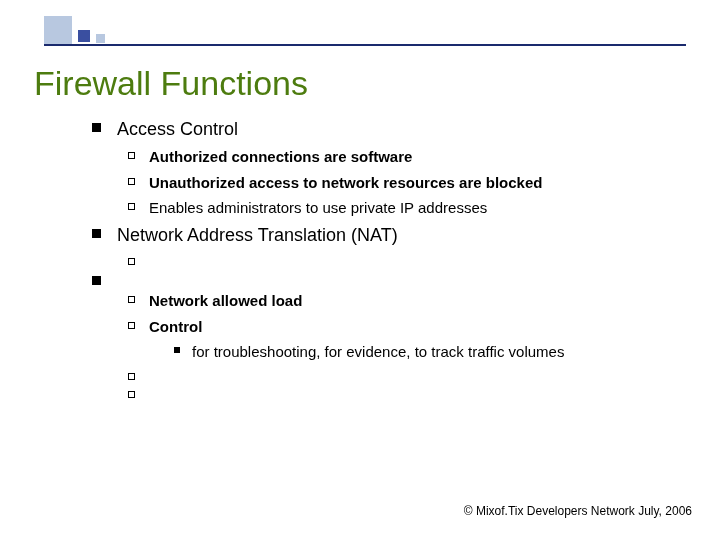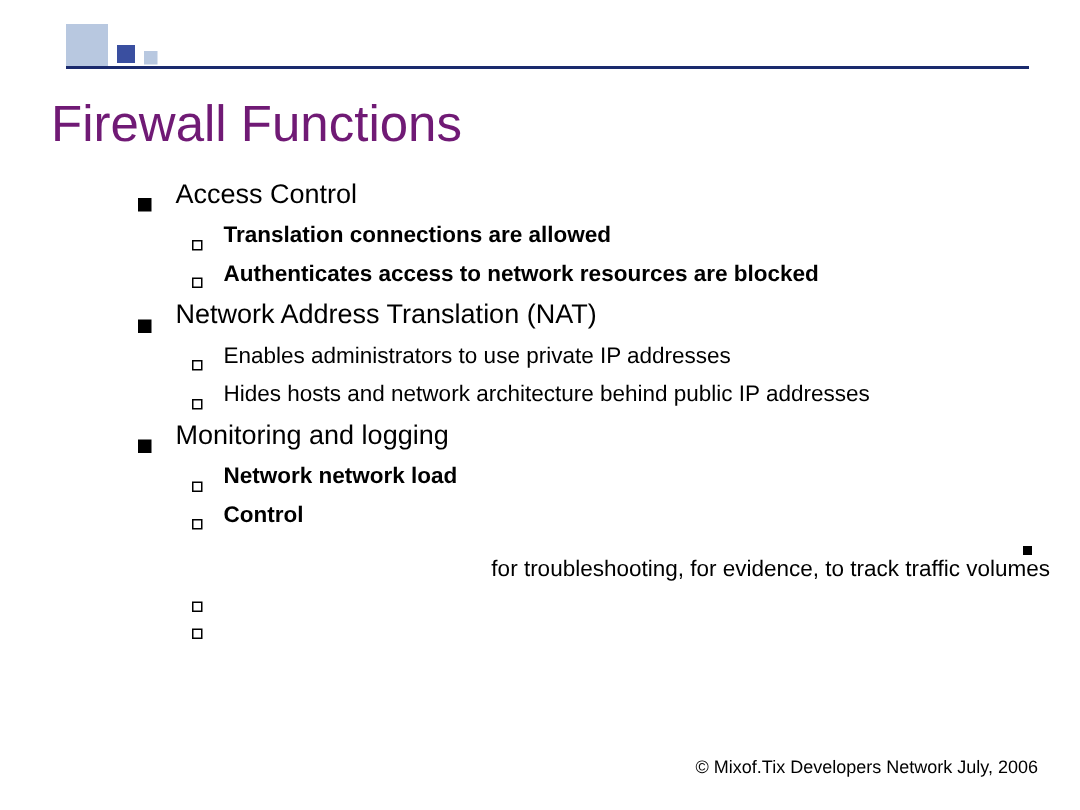--- a/index.html
+++ b/index.html
@@ -50,34 +50,34 @@
     width: 9px;
     height: 9px;
     background: #b8c8e0;
   }
   .title {
     position: absolute;
     top: 64px;
     left: 34px;
     font-family: "Trebuchet MS", "Segoe UI", Arial, sans-serif;
     font-size: 34px;
-    color: #701a75;
+    color: #4d7c0f;
   }
   .content {
     position: absolute;
     top: 112px;
     left: 92px;
     right: 20px;
     font-size: 16.5px;
     color: #000;
     line-height: 1.3;
   }
   .bullet-row {
     display: flex;
-    align-items: flex-end;
+    align-items: flex-start;
     margin: 6px 0 2px 0;
   }
   .solid-square {
     display: inline-block;
     width: 9px;
     height: 9px;
     background: #000;
     margin-top: 5px;
     margin-right: 16px;
     flex: 0 0 auto;
@@ -97,21 +97,21 @@
     width: 6px;
     height: 6px;
     background: #000;
     margin-top: 5px;
     margin-right: 12px;
     flex: 0 0 auto;
   }
   .l1-label { font-size: 18px; font-weight: 400; }
   .l2-row { margin-left: 36px; font-size: 15px; font-weight: bold; }
   .l2-row-normal { margin-left: 36px; font-size: 15px; font-weight: 400; }
-  .l3-row { margin-left: 82px; font-size: 15px; font-weight: 400; flex-direction: column; }
+  .l3-row { margin-left: 82px; font-size: 15px; font-weight: 400; }
   .footer {
     position: absolute;
     right: 28px;
     bottom: 22px;
     font-size: 12px;
     color: #000;
     font-family: "Trebuchet MS", Arial, sans-serif;
   }
 </style>
 </head>
@@ -127,47 +127,45 @@
 <div class="title">Firewall Functions</div>
 
 <div class="content">
 
   <div class="bullet-row">
     <span class="solid-square"></span>
     <span class="l1-label">Access Control</span>
   </div>
   <div class="bullet-row l2-row">
     <span class="hollow-square"></span>
-    <span>Translation connections are allowed</span>
+    <span>Authorized connections are software</span>
   </div>
   <div class="bullet-row l2-row">
     <span class="hollow-square"></span>
-    <span>Authenticates access to network resources are blocked</span>
+    <span>Unauthorized access to network resources are blocked</span>
   </div>
 
+  <div class="bullet-row l2-row-normal">
+    <span class="hollow-square"></span>
+    <span>Enables administrators to use private IP addresses</span>
+  </div>
   <div class="bullet-row">
     <span class="solid-square"></span>
     <span class="l1-label">Network Address Translation (NAT)</span>
   </div>
   <div class="bullet-row l2-row-normal">
     <span class="hollow-square"></span>
-    <span>Enables administrators to use private IP addresses</span>
-  </div>
-  <div class="bullet-row l2-row-normal">
-    <span class="hollow-square"></span>
-    <span>Hides hosts and network architecture behind public IP addresses</span>
   </div>
 
   <div class="bullet-row">
     <span class="solid-square"></span>
-    <span class="l1-label">Monitoring and logging</span>
   </div>
   <div class="bullet-row l2-row">
     <span class="hollow-square"></span>
-    <span>Network network load</span>
+    <span>Network allowed load</span>
   </div>
   <div class="bullet-row l2-row">
     <span class="hollow-square"></span>
     <span>Control</span>
   </div>
   <div class="bullet-row l3-row">
     <span class="small-solid"></span>
     <span>for troubleshooting, for evidence, to track traffic volumes</span>
   </div>
 

